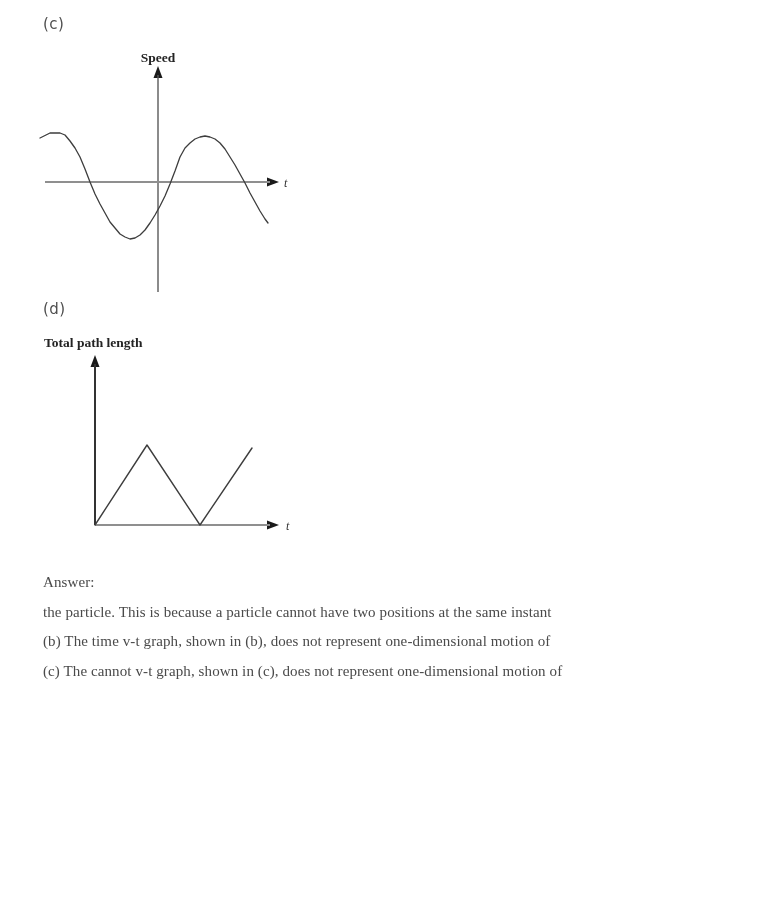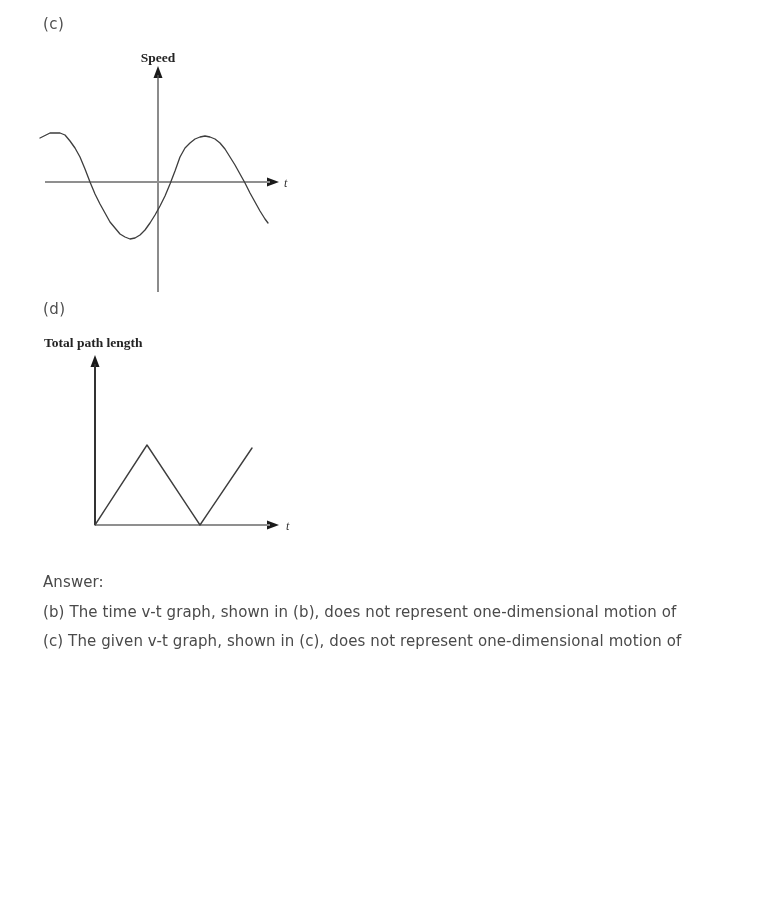--- a/index.html
+++ b/index.html
@@ -34,20 +34,21 @@
     fill:#333333;
   }
   .answer{
     position:absolute;
     left:43px;top:568px;
     width:714px;
     font-size:15px;
     line-height:29.6px;
     color:#4a4a4a;
     letter-spacing:0.1px;
+    font-family:Liberation Serif, serif;
   }
   .answer .line{white-space:nowrap;}
 </style>
 </head>
 <body>
 
 <div class="page">
 
   <div class="sec-label" id="label-c">(c)</div>
 
@@ -69,18 +70,19 @@
       <polygon points="249,199 237,194.5 237,203.5" fill="#1a1a1a"></polygon>
       <line x1="65" y1="199" x2="240" y2="199" stroke="#8f8f8f" stroke-width="1.8"></line>
       <polyline points="65,199 117,119 170,199 222,122" fill="none" stroke="#3d3d3d" stroke-width="1.4" stroke-linejoin="round" stroke-linecap="round"></polyline>
     <text class="ylab" x="14" y="21">Total path length</text>
     <text class="xlab" x="256" y="204">t</text>
   </svg>
 
   <div class="answer">
     <div class="line">Answer:</div>
     <div id="answer-lines">
+        <div class="line">the particle. This is because a particle cannot have two positions at the same instant</div>
         <div class="line">(b) The time v-t graph, shown in (b), does not represent one-dimensional motion of</div>
-        <div class="line">(c) The given v-t graph, shown in (c), does not represent one-dimensional motion of</div>
+        <div class="line">(c) The cannot v-t graph, shown in (c), does not represent one-dimensional motion of</div>
       </div>
   </div>
 
 </div>
 
 </body></html>

